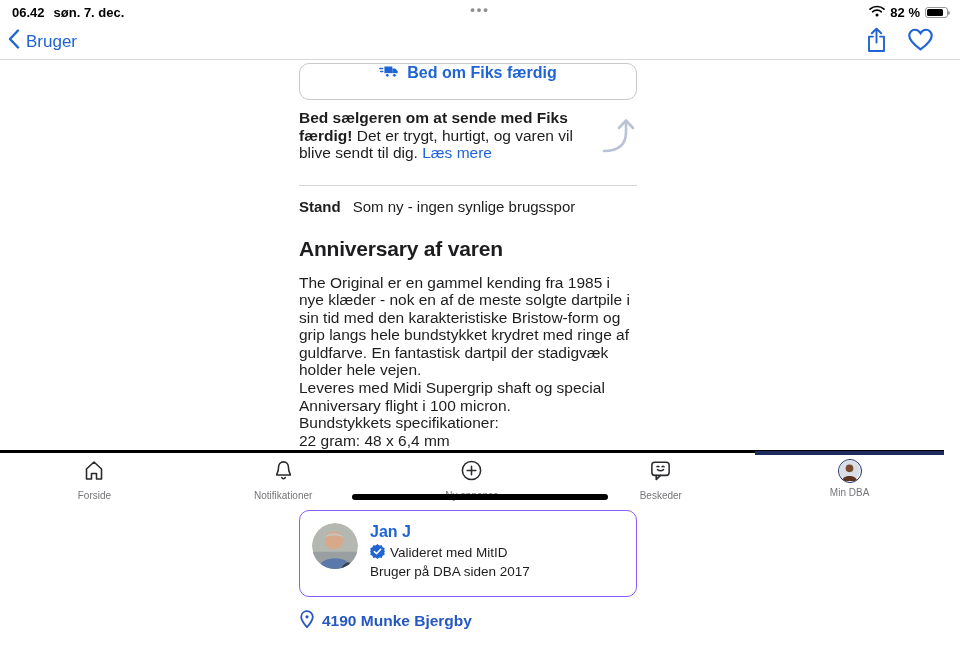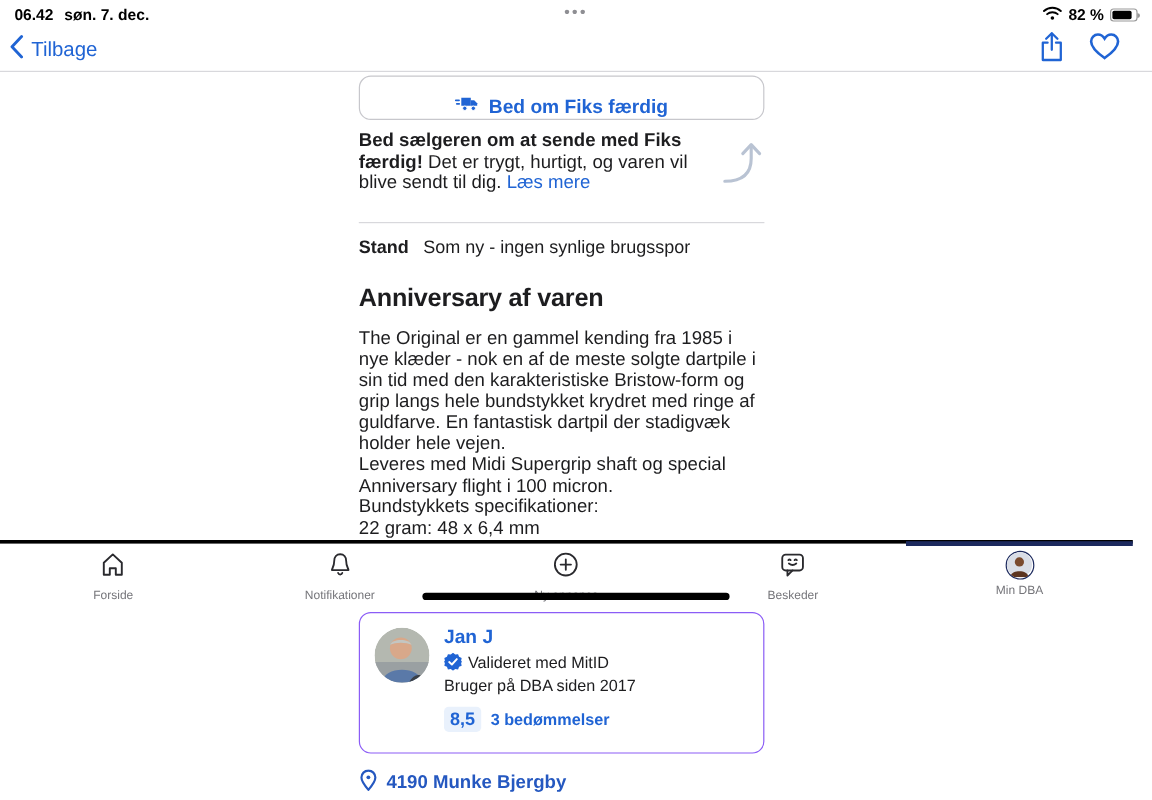--- a/index.html
+++ b/index.html
@@ -25,21 +25,21 @@
   .nav { height:36px; display:flex; align-items:center; padding:0 26px 0 8px;
     border-bottom:1px solid #d8d8dc; }
   .back { display:flex; align-items:center; gap:6px; color:#2064d4; font-size:17px;
     cursor:pointer; }
   .nav-actions { margin-left:auto; display:flex; align-items:center; gap:20px; }
 
   
   .content { width:338px; margin-left:299px; position:relative; }
 
   .fiks-btn { margin-top:3px; height:37px; width:100%; border:1px solid #c7c7cc;
-    border-radius:10px; background:#fff; display:flex; align-items:flex-end;
+    border-radius:10px; background:#fff; display:flex; align-items:flex-start;
     justify-content:center; gap:8px; color:#2064d4; font-weight:700; font-size:16px;
     font-family:"Liberation Sans", sans-serif; cursor:pointer; }
 
   .fiks-row { margin-top:9px; display:flex; gap:4px; }
   .fiks-text { flex:1; font-size:15.5px; line-height:17.5px; color:#1d1d1f; }
   .fiks-text b { font-weight:700; }
   .fiks-text a { color:#2064d4; text-decoration:none; }
   .curve-arrow { flex:0 0 36px; align-self:center; margin-top:4px; }
 
   .divider { border-top:1px solid #d8d8dc; margin-top:23px; }
@@ -108,21 +108,21 @@
     </div>
   </div>
 
   <div class="nav">
     <div class="back">
       <span>
         <svg width="12" height="20" viewBox="0 0 12 20">
           <path d="M10 1.5 L2 10 L10 18.5" fill="none" stroke="#2064d4" stroke-width="2.4" stroke-linecap="round" stroke-linejoin="round"></path>
         </svg>
       </span>
-      <span>Tilbage</span>
+      <span>Bruger</span>
     </div>
     <div class="nav-actions">
       <span>
         <svg width="21" height="26" viewBox="0 0 21 26">
           <g fill="none" stroke="#2064d4" stroke-width="1.9" stroke-linecap="round" stroke-linejoin="round">
             <path d="M10.5 2 L10.5 15.5"></path>
             <path d="M5.8 6.3 L10.5 1.7 L15.2 6.3"></path>
             <path d="M7 9.6 H3 V24 H18 V9.6 H14"></path>
           </g>
         </svg>
@@ -200,24 +200,20 @@
         <span class="seller-row">
           <span>
             <svg width="15" height="15" viewBox="0 0 16 16">
               <path d="M8 0 L10 1.6 L12.5 1.2 L13.4 3.5 L15.7 4.6 L15.2 7 L16 8 L15.2 9 L15.7 11.4 L13.4 12.5 L12.5 14.8 L10 14.4 L8 16 L6 14.4 L3.5 14.8 L2.6 12.5 L.3 11.4 L.8 9 L0 8 L.8 7 L.3 4.6 L2.6 3.5 L3.5 1.2 L6 1.6 Z" fill="#2064d4"></path>
               <path d="M4.6 8.2 L7 10.4 L11.4 5.6" fill="none" stroke="#fff" stroke-width="1.7" stroke-linecap="round" stroke-linejoin="round"></path>
             </svg>
           </span>
           <span>Valideret med MitID</span>
         </span>
         <span class="seller-since">Bruger på DBA siden 2017</span>
-        <span class="rating-row">
-          <span class="rating-chip">8,5</span>
-          <a href="#" class="rating-link">3 bedømmelser</a>
-        </span>
       </div>
     </div>
 
     <div class="location-row">
       <span>
         <svg width="16" height="19" viewBox="0 0 16 19">
           <path d="M8 1.2 C4.7 1.2 2.2 3.7 2.2 7 C2.2 10.6 8 17.2 8 17.2 C8 17.2 13.8 10.6 13.8 7 C13.8 3.7 11.3 1.2 8 1.2 Z" fill="none" stroke="#2558c0" stroke-width="1.8" stroke-linejoin="round"></path>
           <circle cx="8" cy="6.8" r="1.6" fill="#2558c0"></circle>
         </svg>
       </span>

